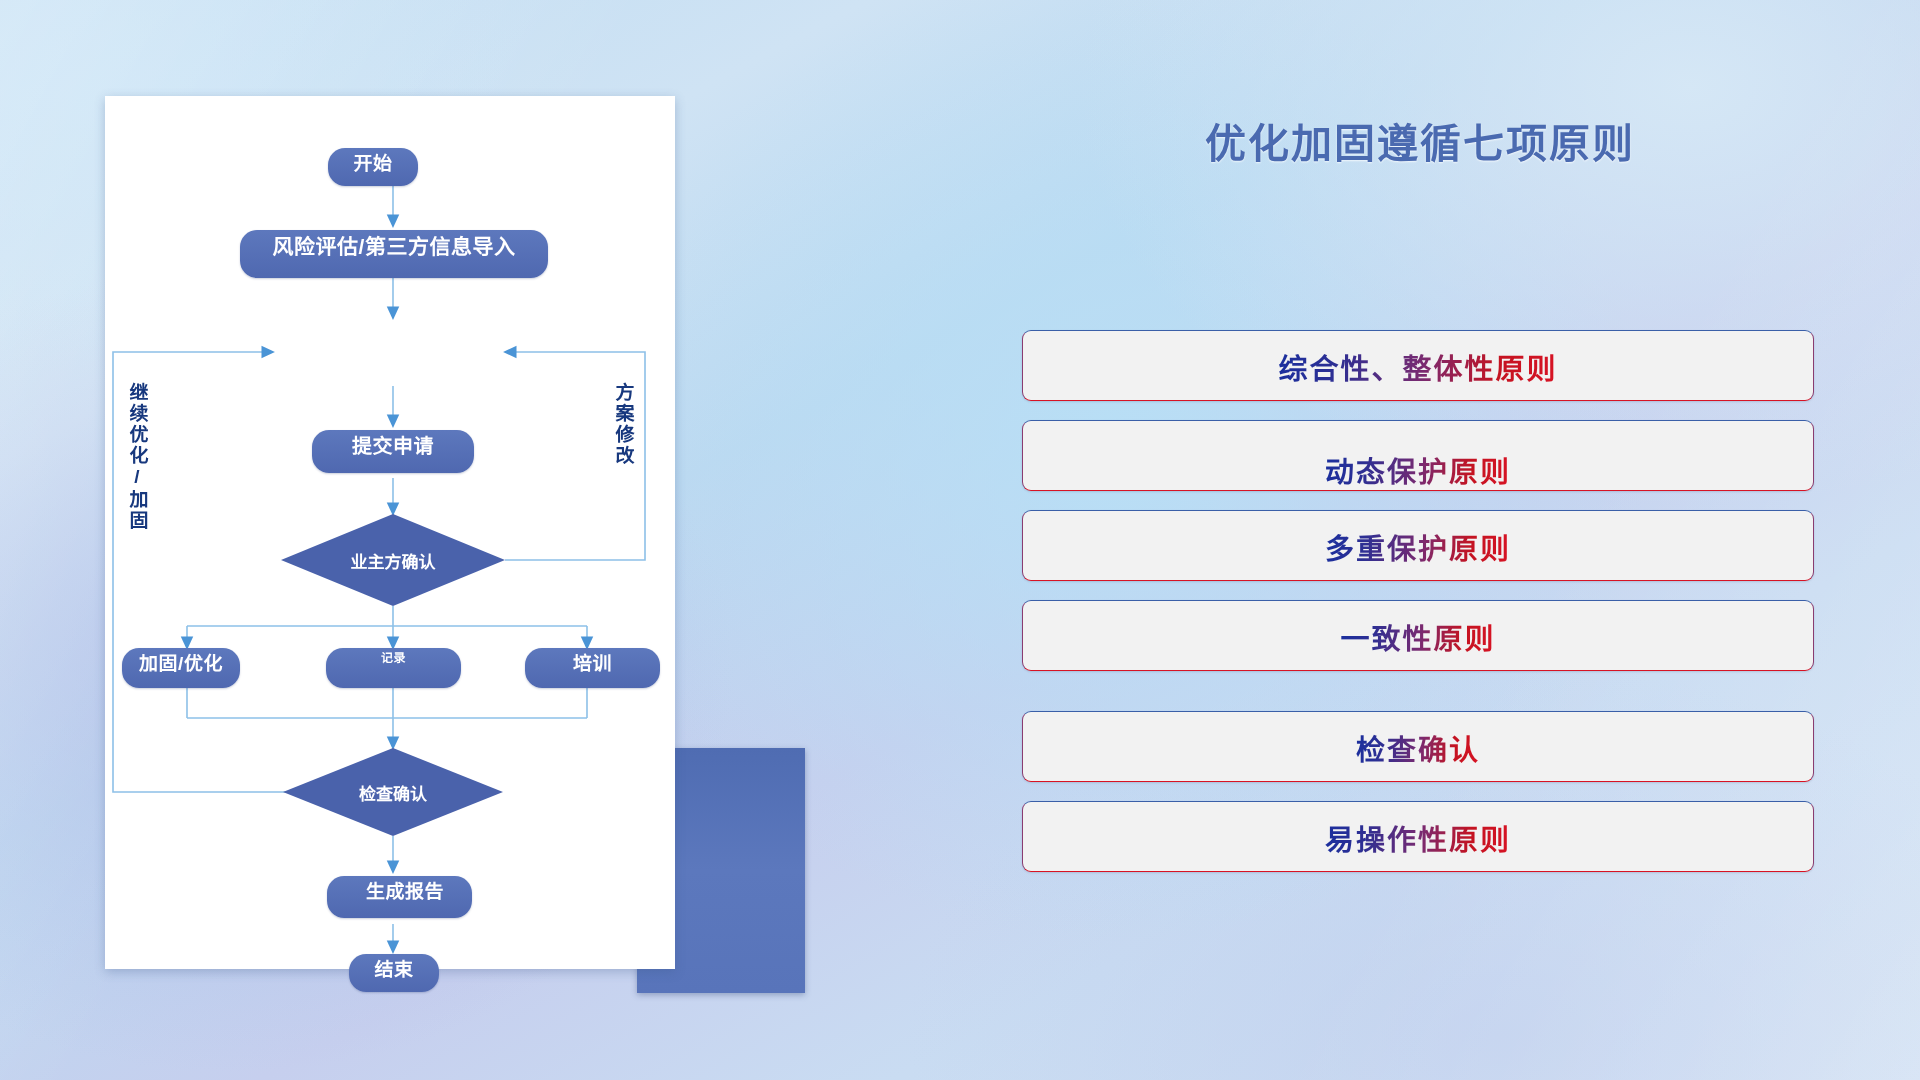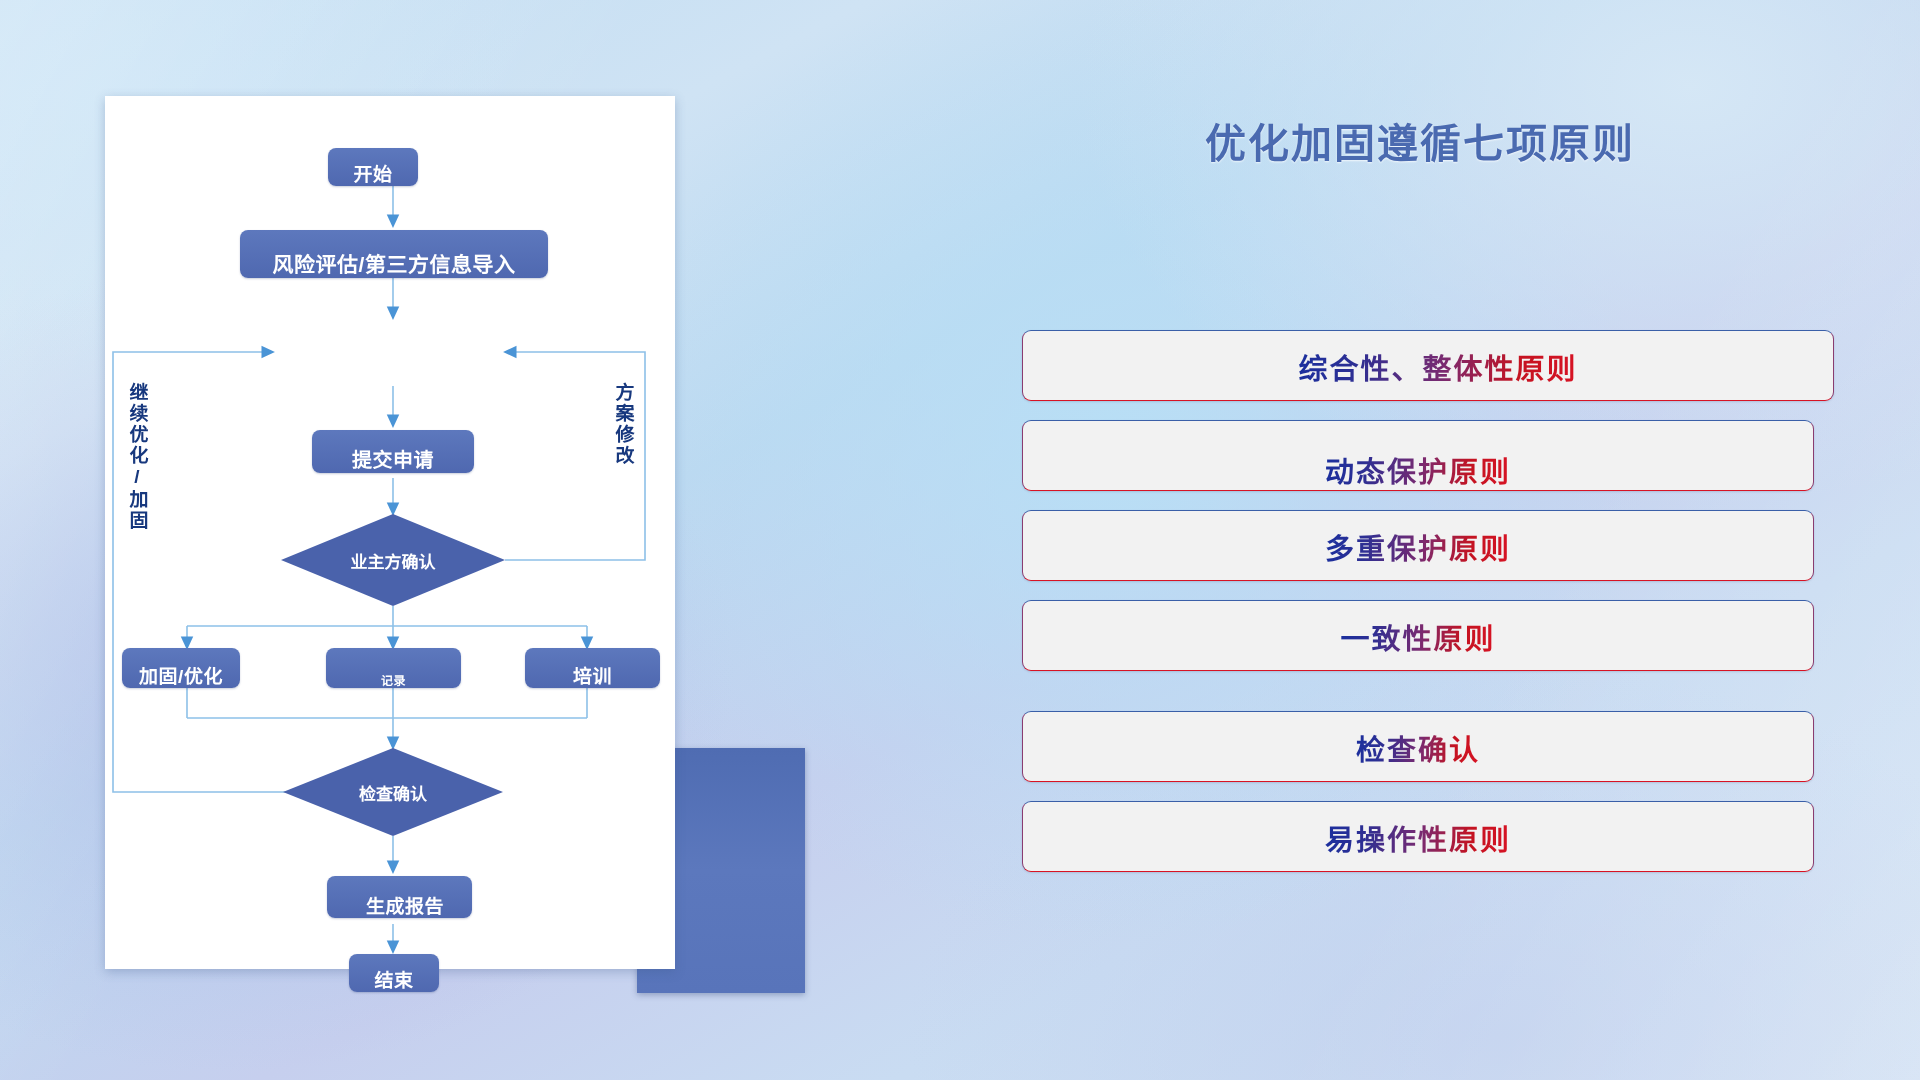--- a/index.html
+++ b/index.html
@@ -33,24 +33,24 @@
     box-shadow:0 2px 6px rgba(40,60,110,.35);
   }
   #flow-card{
     position:absolute;left:105px;top:96px;width:570px;height:873px;
     background:#ffffff;
     box-shadow:0 3px 10px rgba(60,90,140,.30);
   }
   #flow-svg{position:absolute;left:0;top:0;width:570px;height:873px;}
 
   .node{
-    position:absolute;display:flex;align-items:flex-end;justify-content:center;
+    position:absolute;display:flex;align-items:flex-start;justify-content:center;
     color:#ffffff;font-weight:bold;letter-spacing:.5px;
     background:linear-gradient(180deg,#5d78bd 0%,#4f68b0 100%);
-    border-radius:8px;white-space:nowrap;
+    border-radius:17px;white-space:nowrap;
     box-shadow:0 1px 2px rgba(40,60,110,.25);
   }
   .diamond{
     position:absolute;display:flex;align-items:center;justify-content:center;
     color:#fff;font-weight:bold;white-space:nowrap;
     background:#4a62ab;
     clip-path:polygon(50% 0%,100% 50%,50% 100%,0% 50%);
   }
   .vlabel{
     position:absolute;color:#17387e;font-weight:bold;
@@ -173,21 +173,21 @@
 
   <div class="vlabel" style="left:22px;top:286px;font-size:19px;">继续优化/加固</div>
 
   <div class="vlabel" style="left:508px;top:286px;font-size:19px;">方案修改</div>
 </div>
 
 <div id="right-panel">
 
   <div id="panel-title">优化加固遵循七项原则</div>
 
-  <div class="principle" style="top:250px;padding-left:20px;">
+  <div class="principle" style="top:250px;">
     <span>综合性、整体性原则</span>
   </div>
   <div class="principle" style="top:340px;align-items:flex-end;">
     <span>动态保护原则</span>
   </div>
   <div class="principle" style="top:430px;">
     <span>多重保护原则</span>
   </div>
   <div class="principle" style="top:520px;">
     <span>一致性原则</span>

